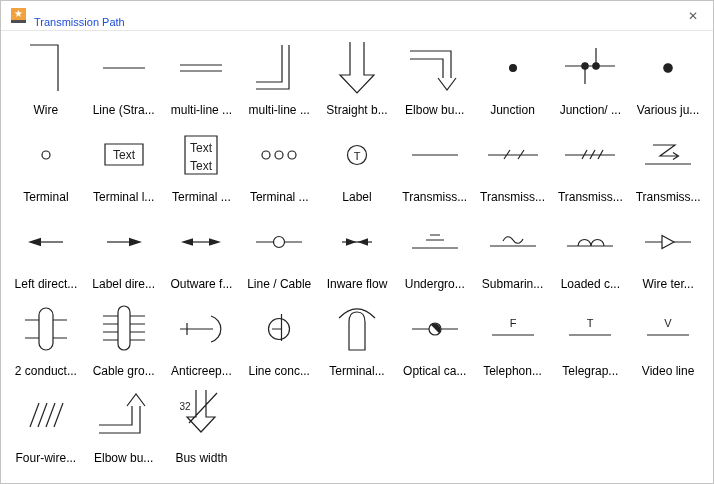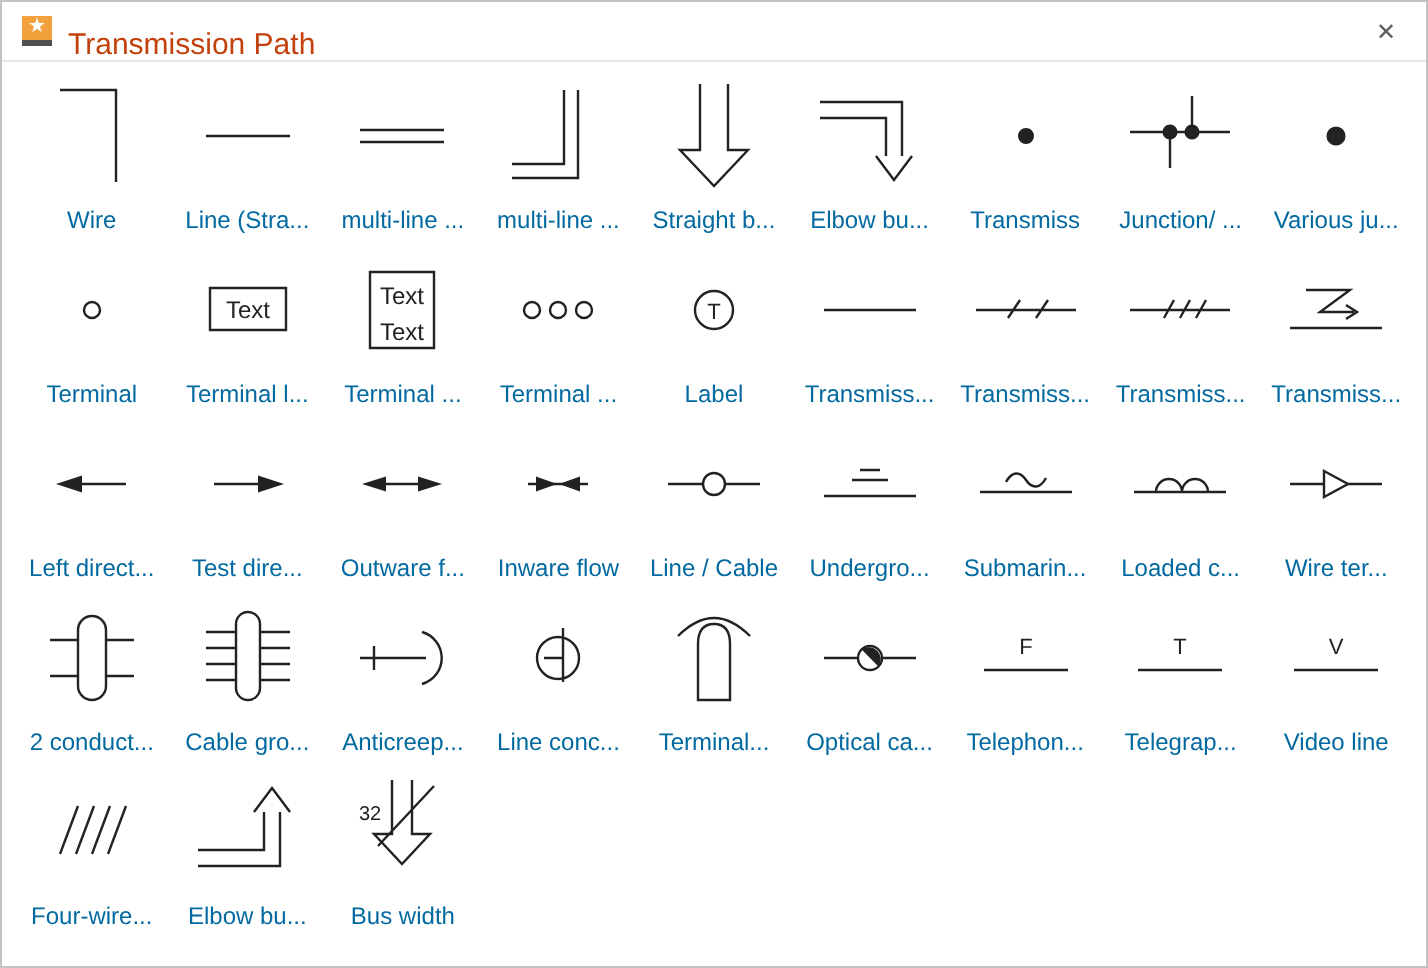--- a/index.html
+++ b/index.html
@@ -3,26 +3,26 @@
 <meta charset="utf-8">
 <style>
   html,body{margin:0;padding:0;background:#f5f5f5;}
   .window{width:714px;height:484px;background:#fff;border:1px solid #c3c3c3;
     box-sizing:border-box;font-family:"Liberation Sans",sans-serif;position:relative;overflow:hidden;}
   .titlebar{height:29px;display:flex;align-items:center;padding:0 10px;border-bottom:1px solid #e6e6e6;}
   .ticon{width:15px;height:15px;background:#f2a23c;position:relative;display:inline-flex;
     align-items:center;justify-content:center;margin-right:8px;flex:0 0 auto;}
   .ticon::after{content:"";position:absolute;left:0;right:0;bottom:0;height:3px;background:#4e4e50;}
   .star{color:#fff;font-size:10px;line-height:1;margin-top:-3px;}
-  .ttitle{font-size:15px;color:#c2410c;margin-top:13px;}
+  .ttitle{font-size:11px;color:#1d4ed8;margin-top:13px;}
   .close{margin-left:auto;color:#5f5f5f;font-size:12px;cursor:pointer;padding:2px 5px;line-height:1;}
   .grid{display:grid;grid-template-columns:repeat(9,1fr);padding:2px 6px 0;}
   .cell{height:87px;display:flex;flex-direction:column;align-items:center;justify-content:flex-end;cursor:pointer;}
   .sym{flex:1;display:flex;align-items:center;justify-content:flex-start;}
-  .lbl{font-size:12px;color:#0369a1;white-space:nowrap;height:17px;line-height:15px;}
+  .lbl{font-size:12px;color:#000000;white-space:nowrap;height:17px;line-height:15px;}
 </style>
 </head>
 <body>
 
 <div class="window">
   <div class="titlebar">
     <span class="ticon">
       <span class="star">★</span>
     </span>
     <span class="ttitle">Transmission Path</span>
@@ -76,21 +76,21 @@
           </svg>
         </div>
         <div class="lbl">Elbow bu...</div>
       </div>
       <div class="cell">
         <div class="sym">
           <svg width="70" height="60" viewBox="0 0 70 60">
             <circle cx="35" cy="30" r="3.4" fill="#222" stroke="#222" stroke-width="1.2"></circle>
           </svg>
         </div>
-        <div class="lbl">Transmiss</div>
+        <div class="lbl">Junction</div>
       </div>
       <div class="cell">
         <div class="sym">
           <svg width="70" height="60" viewBox="0 0 70 60">
             <path d="M10 28 H60 M30 28 V46 M41 28 V10" fill="none" stroke="#222" stroke-width="1.2"></path>
             <circle cx="30" cy="28" r="3.2" fill="#222" stroke="#222" stroke-width="1.2"></circle>
             <circle cx="41" cy="28" r="3.2" fill="#222" stroke="#222" stroke-width="1.2"></circle>
           </svg>
         </div>
         <div class="lbl">Junction/ ...</div>
@@ -190,50 +190,50 @@
         </div>
         <div class="lbl">Left direct...</div>
       </div>
       <div class="cell">
         <div class="sym">
           <svg width="70" height="60" viewBox="0 0 70 60">
             <path d="M18 30 H44" fill="none" stroke="#222" stroke-width="1.2"></path>
             <path d="M53 30 L40 25.8 L40 34.2 Z" fill="#222" stroke="none"></path>
           </svg>
         </div>
-        <div class="lbl">Test dire...</div>
+        <div class="lbl">Label dire...</div>
       </div>
       <div class="cell">
         <div class="sym">
           <svg width="70" height="60" viewBox="0 0 70 60">
             <path d="M24 30 H46" fill="none" stroke="#222" stroke-width="1.2"></path>
             <path d="M15 30 L27 26.2 L27 33.8 Z" fill="#222" stroke="none"></path>
             <path d="M55 30 L43 26.2 L43 33.8 Z" fill="#222" stroke="none"></path>
           </svg>
         </div>
         <div class="lbl">Outware f...</div>
       </div>
       <div class="cell">
         <div class="sym">
           <svg width="70" height="60" viewBox="0 0 70 60">
+            <path d="M12 30 H58" fill="none" stroke="#222" stroke-width="1.2"></path>
+            <circle cx="35" cy="30" r="5.5" fill="#fff" stroke="#222" stroke-width="1.2"></circle>
+          </svg>
+        </div>
+        <div class="lbl">Line / Cable</div>
+      </div>
+      <div class="cell">
+        <div class="sym">
+          <svg width="70" height="60" viewBox="0 0 70 60">
             <path d="M20 30 H50" fill="none" stroke="#222" stroke-width="1.2"></path>
             <path d="M34.5 30 L24 26.2 L24 33.8 Z" fill="#222" stroke="none"></path>
             <path d="M35.5 30 L46 26.2 L46 33.8 Z" fill="#222" stroke="none"></path>
           </svg>
         </div>
         <div class="lbl">Inware flow</div>
-      </div>
-      <div class="cell">
-        <div class="sym">
-          <svg width="70" height="60" viewBox="0 0 70 60">
-            <path d="M12 30 H58" fill="none" stroke="#222" stroke-width="1.2"></path>
-            <circle cx="35" cy="30" r="5.5" fill="#fff" stroke="#222" stroke-width="1.2"></circle>
-          </svg>
-        </div>
-        <div class="lbl">Line / Cable</div>
       </div>
       <div class="cell">
         <div class="sym">
           <svg width="70" height="60" viewBox="0 0 70 60">
             <path d="M12 36 H58 M26 28 H44 M30 23 H40" fill="none" stroke="#222" stroke-width="1.2"></path>
           </svg>
         </div>
         <div class="lbl">Undergro...</div>
       </div>
       <div class="cell">

